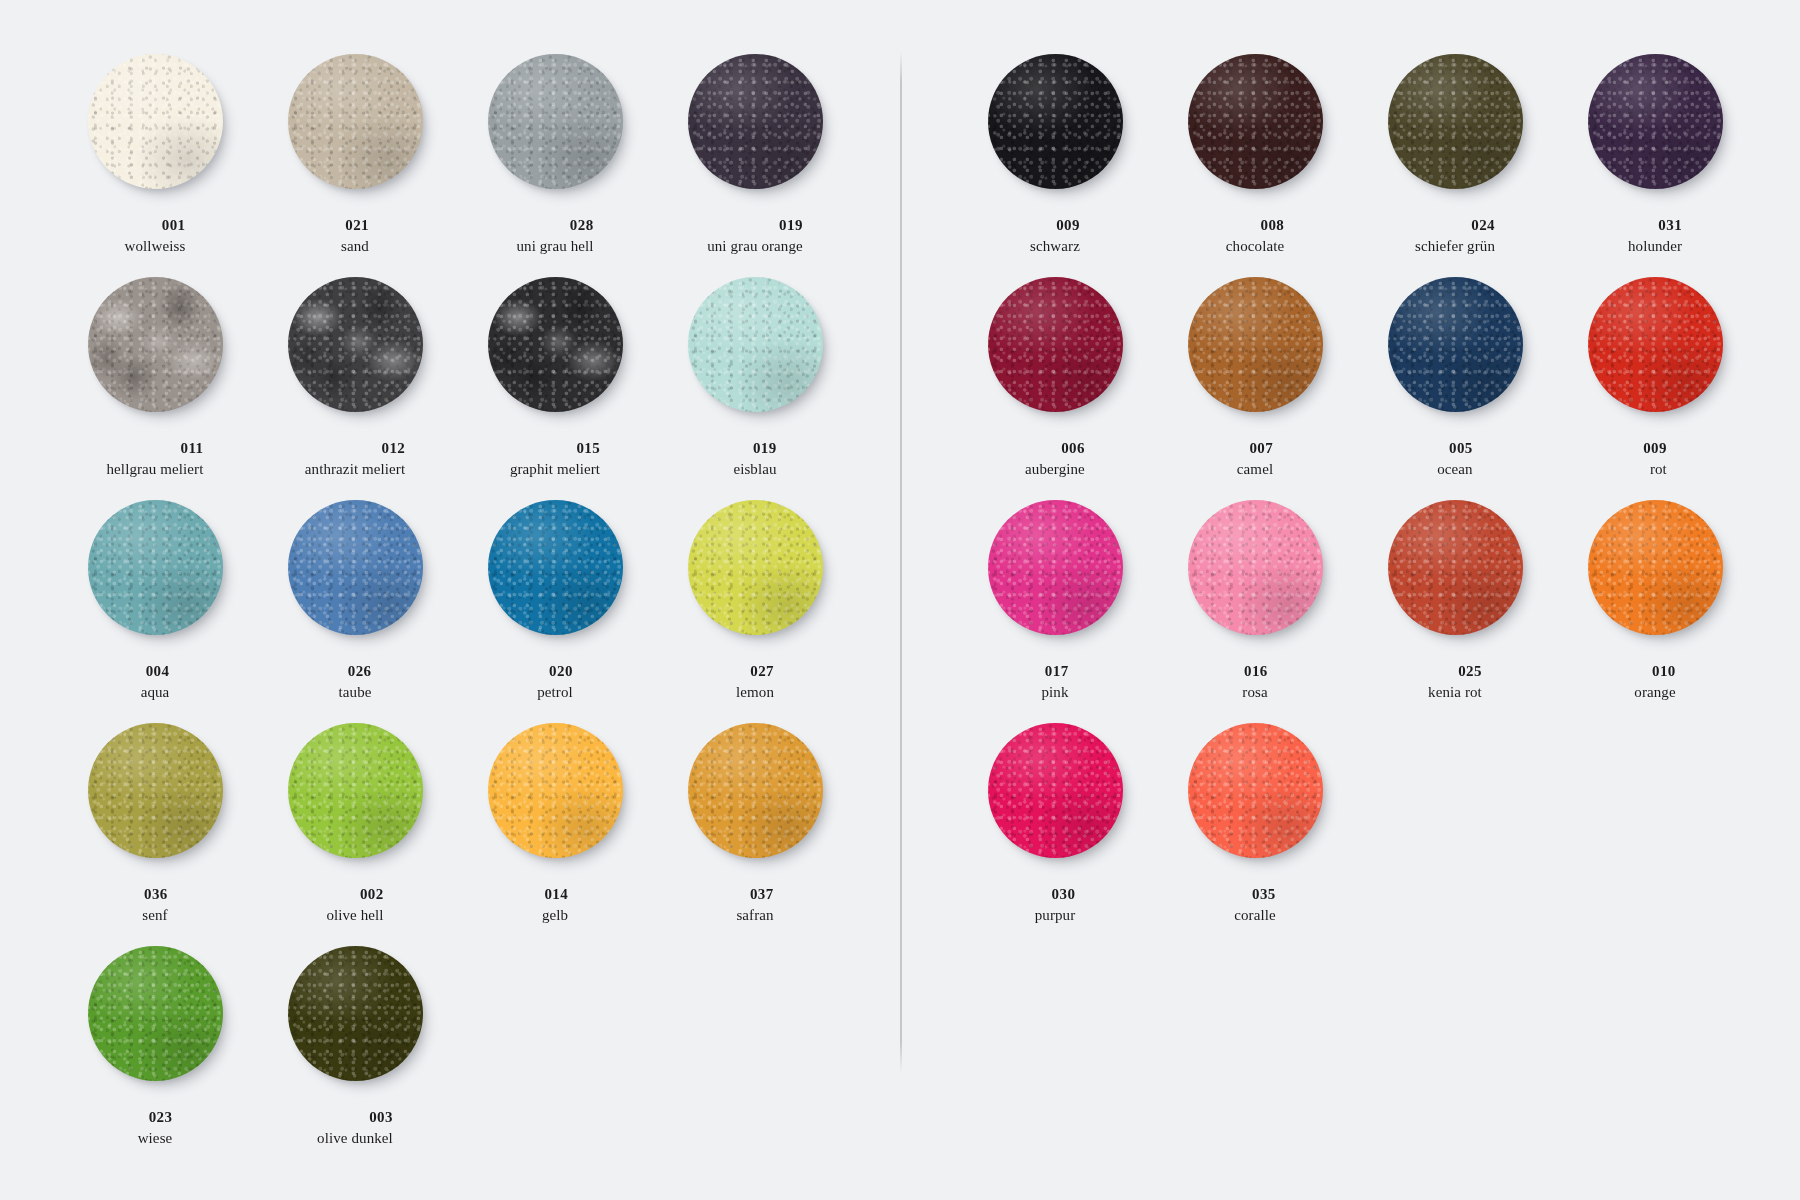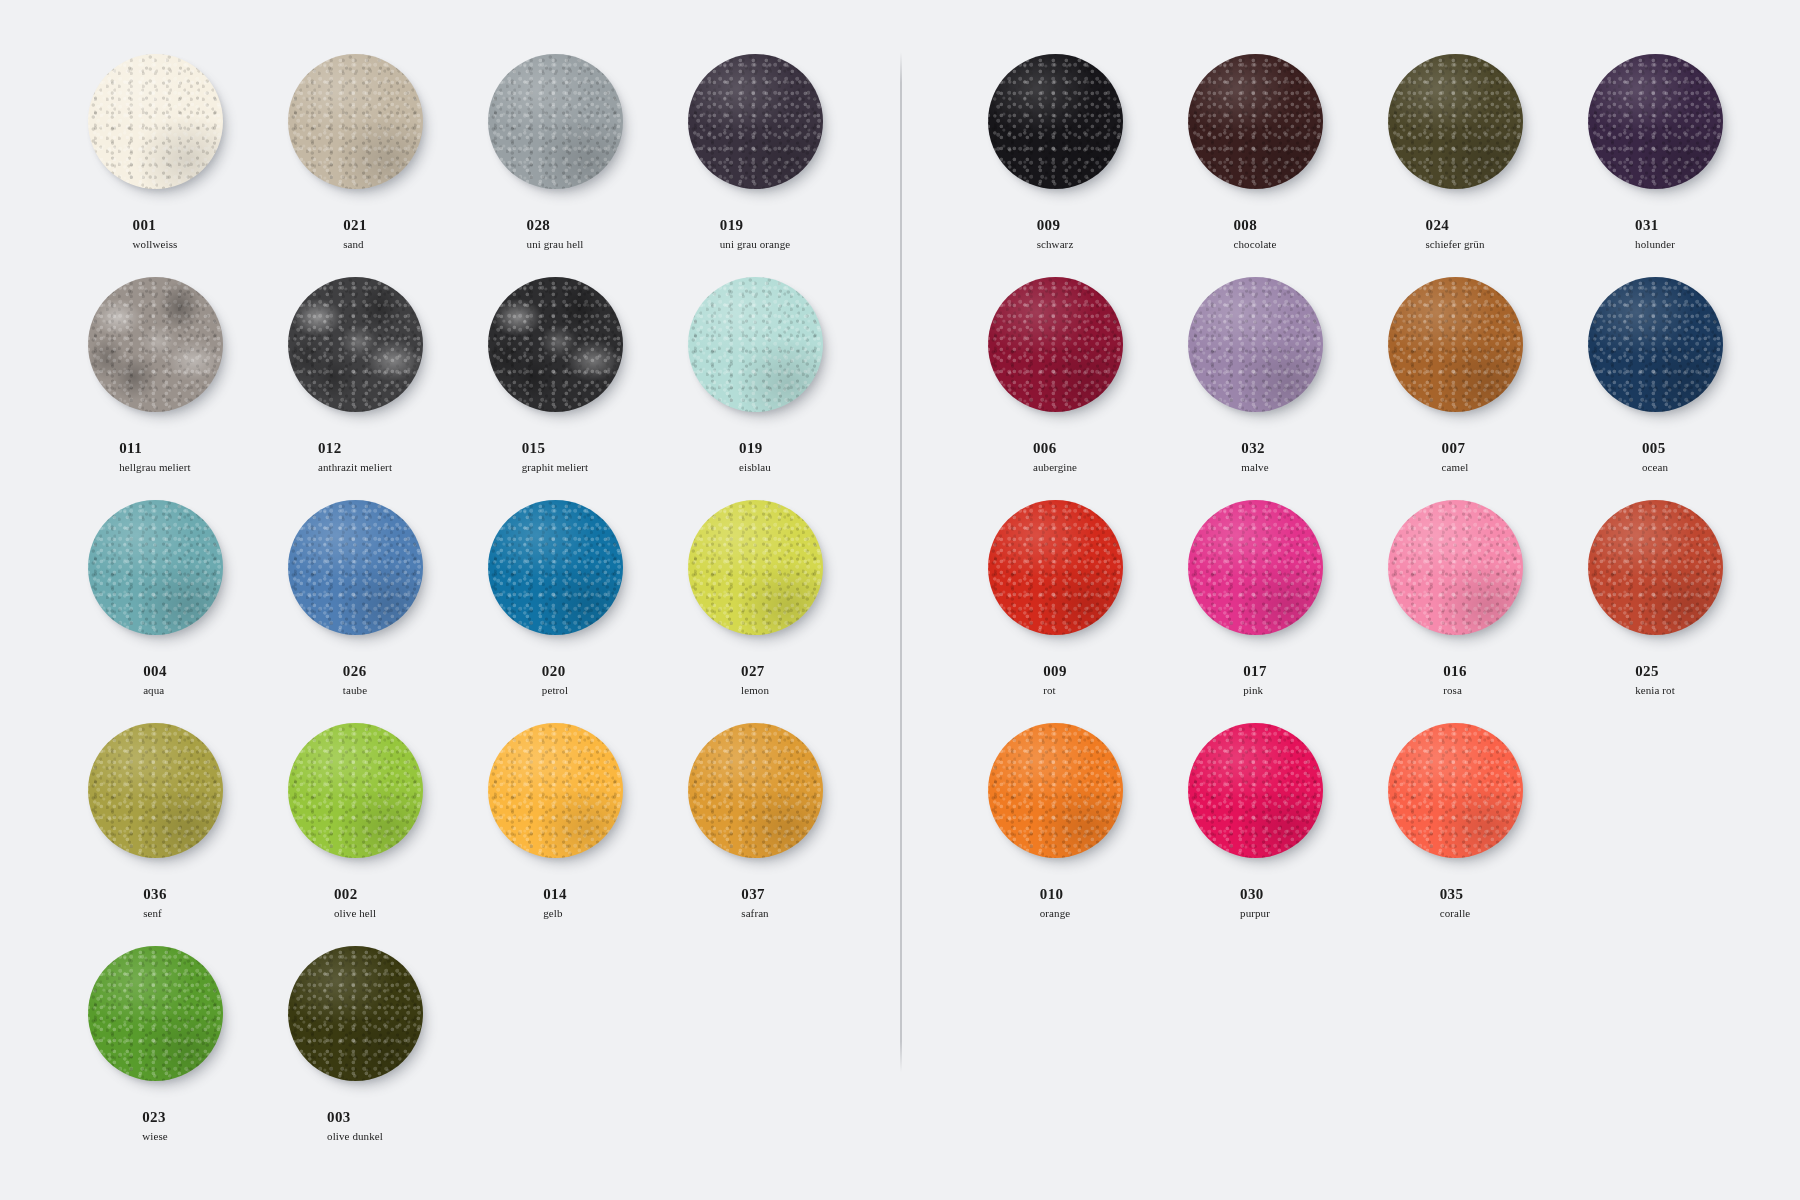--- a/index.html
+++ b/index.html
@@ -113,34 +113,34 @@
       radial-gradient(ellipse 30% 22% at 78% 62%, rgba(255,255,255,0.34), rgba(255,255,255,0) 70%),
       radial-gradient(ellipse 24% 24% at 34% 74%, rgba(0,0,0,0.26), rgba(0,0,0,0) 72%),
       radial-gradient(ellipse 20% 18% at 52% 48%, rgba(255,255,255,0.26), rgba(255,255,255,0) 70%),
       radial-gradient(ellipse 18% 22% at 14% 60%, rgba(0,0,0,0.22), rgba(0,0,0,0) 74%),
       radial-gradient(ellipse 120% 120% at 50% 50%, rgba(0,0,0,0) 60%, rgba(0,0,0,0.10) 100%);
   }
 
   
   .caption {
     margin-top: 27px;
-    text-align: left;
+    text-align: right;
     line-height: 1.28;
     color: #1c1c1c;
     white-space: nowrap;
   }
   .code {
     font-weight: bold;
     font-size: 15px;
     letter-spacing: 0.4px;
     display: block;
   }
   .cname {
     font-weight: normal;
-    font-size: 11px;
+    font-size: 15px;
     letter-spacing: 0.1px;
     display: block;
     margin-top: 2px;
   }
 </style>
 </head>
 <body style="background: rgb(240, 241, 243);">
 
 <div id="board" style="background: rgb(240, 241, 243);">
 
@@ -351,29 +351,20 @@
         <div class="disc-wrap">
           <div class="disc" style="background: rgb(140, 20, 51);"></div>
         </div>
         <div class="caption">
           <span class="code">006</span>
           <span class="cname">aubergine</span>
         </div>
       </div>
       <div class="swatch-cell">
         <div class="disc-wrap">
-          <div class="disc" style="background: rgb(155, 133, 171);"></div>
-        </div>
-        <div class="caption">
-          <span class="code">032</span>
-          <span class="cname">malve</span>
-        </div>
-      </div>
-      <div class="swatch-cell">
-        <div class="disc-wrap">
           <div class="disc" style="background: rgb(167, 100, 43);"></div>
         </div>
         <div class="caption">
           <span class="code">007</span>
           <span class="cname">camel</span>
         </div>
       </div>
       <div class="swatch-cell">
         <div class="disc-wrap">
           <div class="disc" style="background: rgb(27, 58, 94);"></div>

